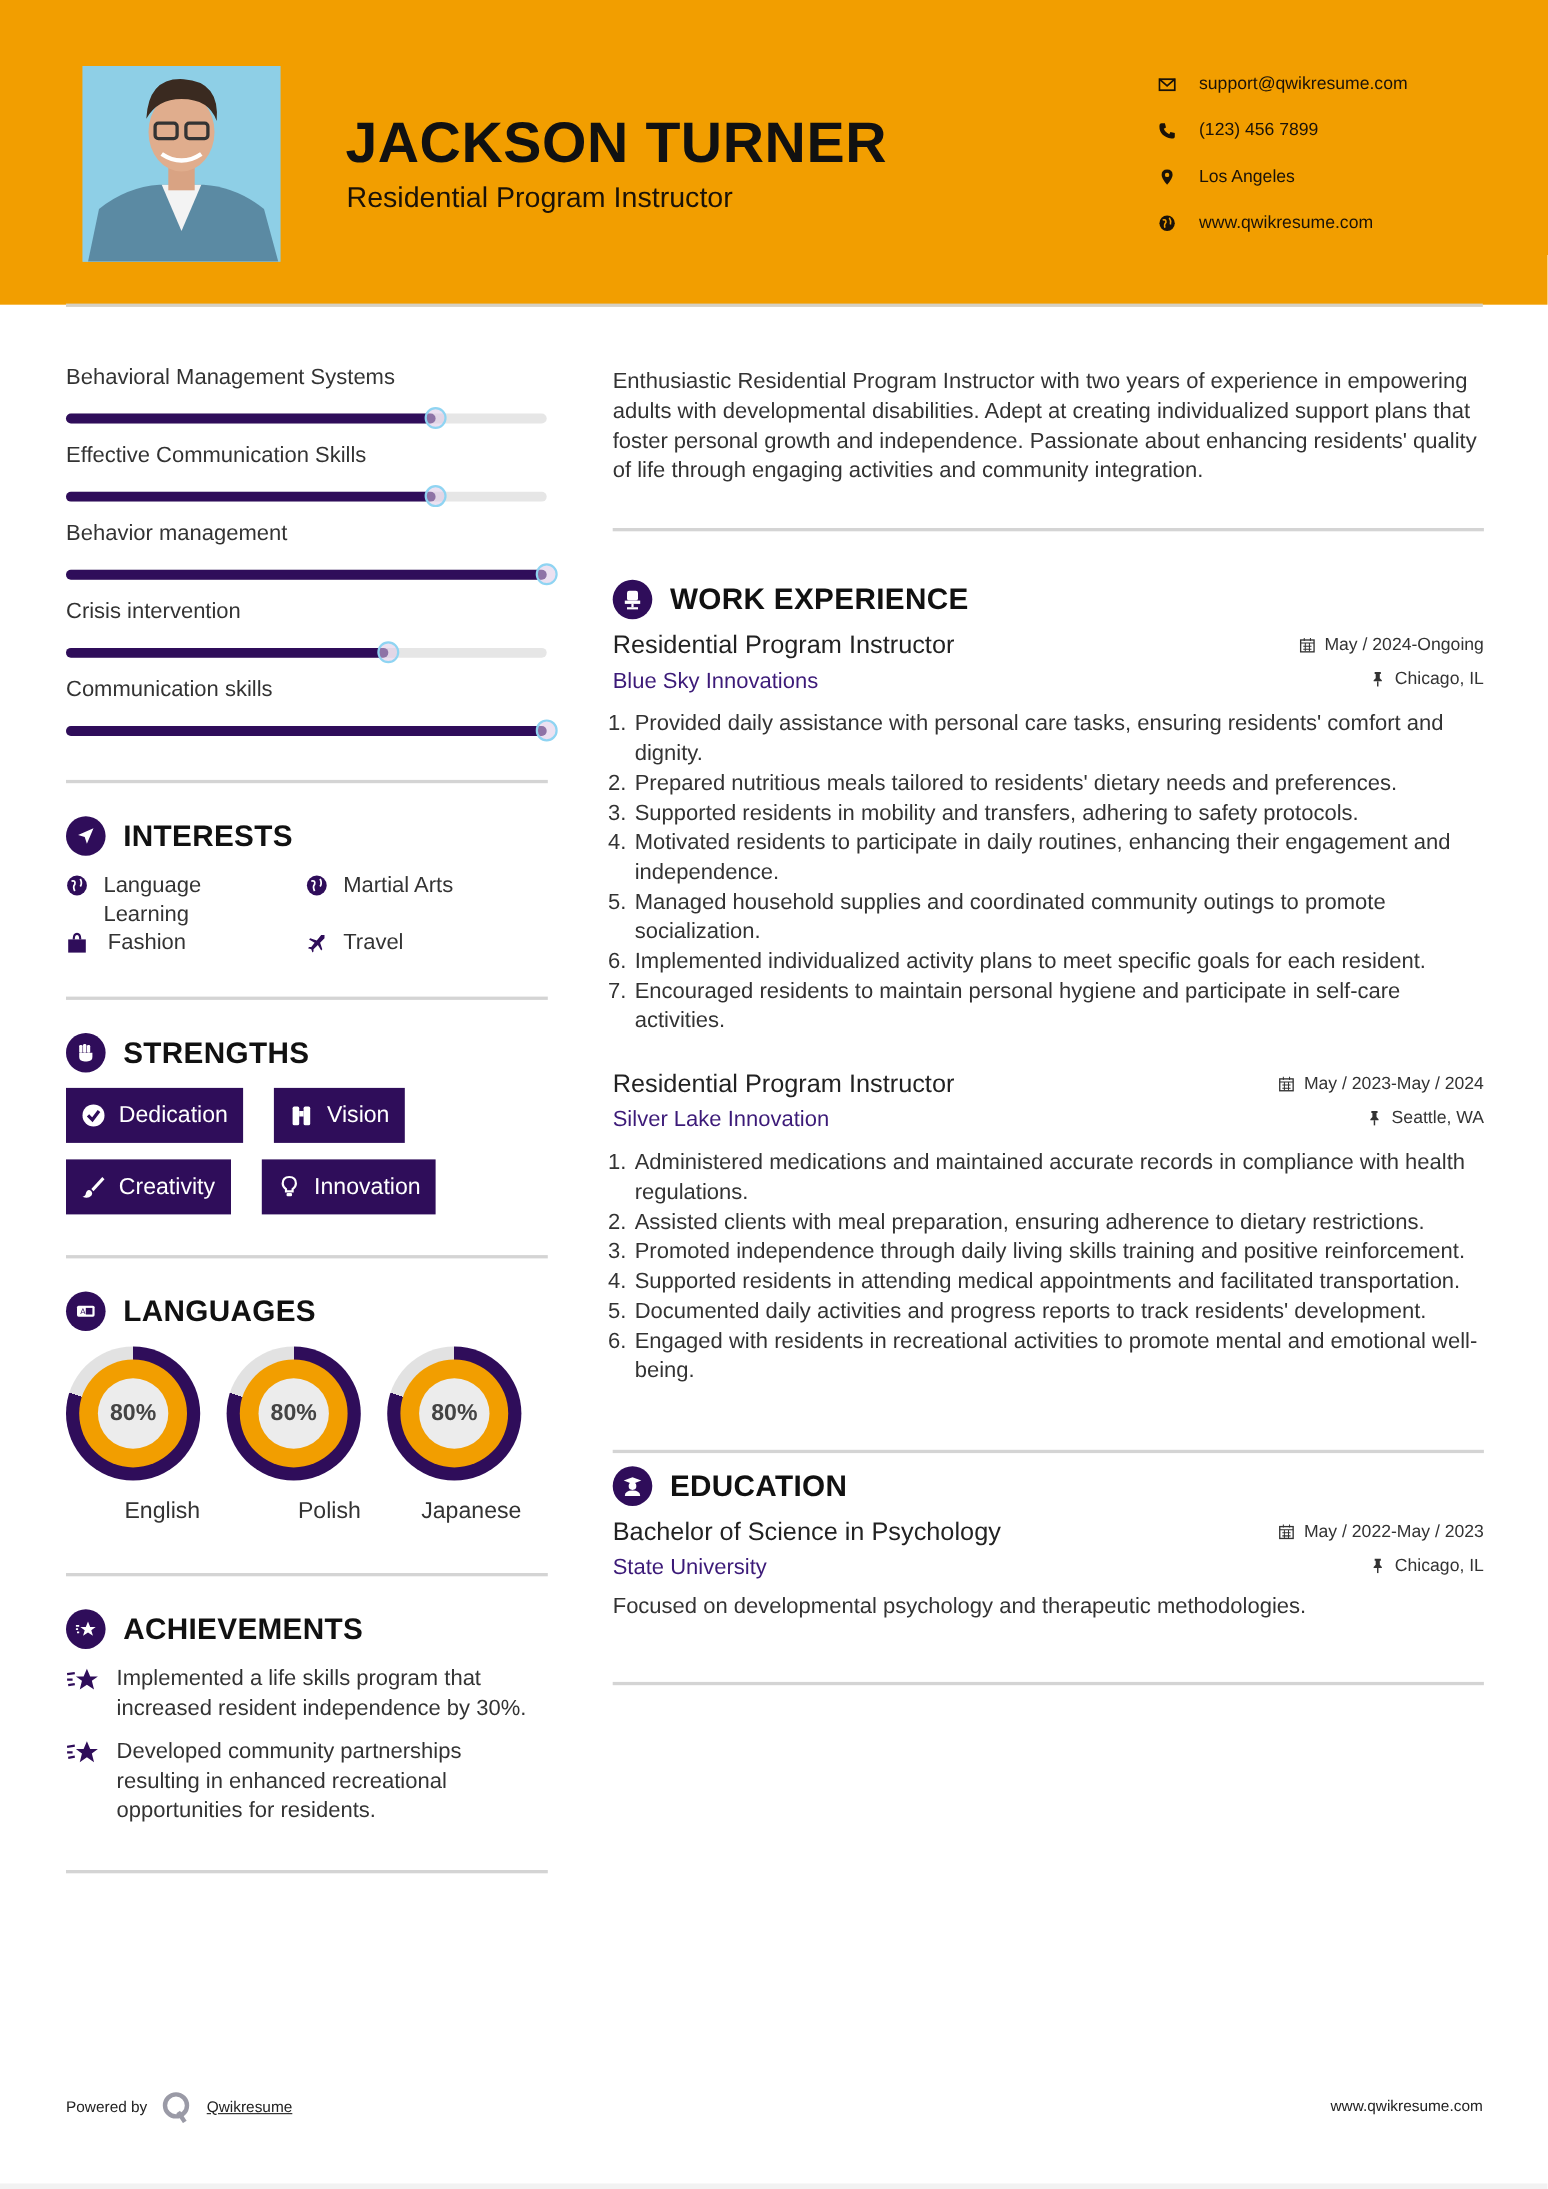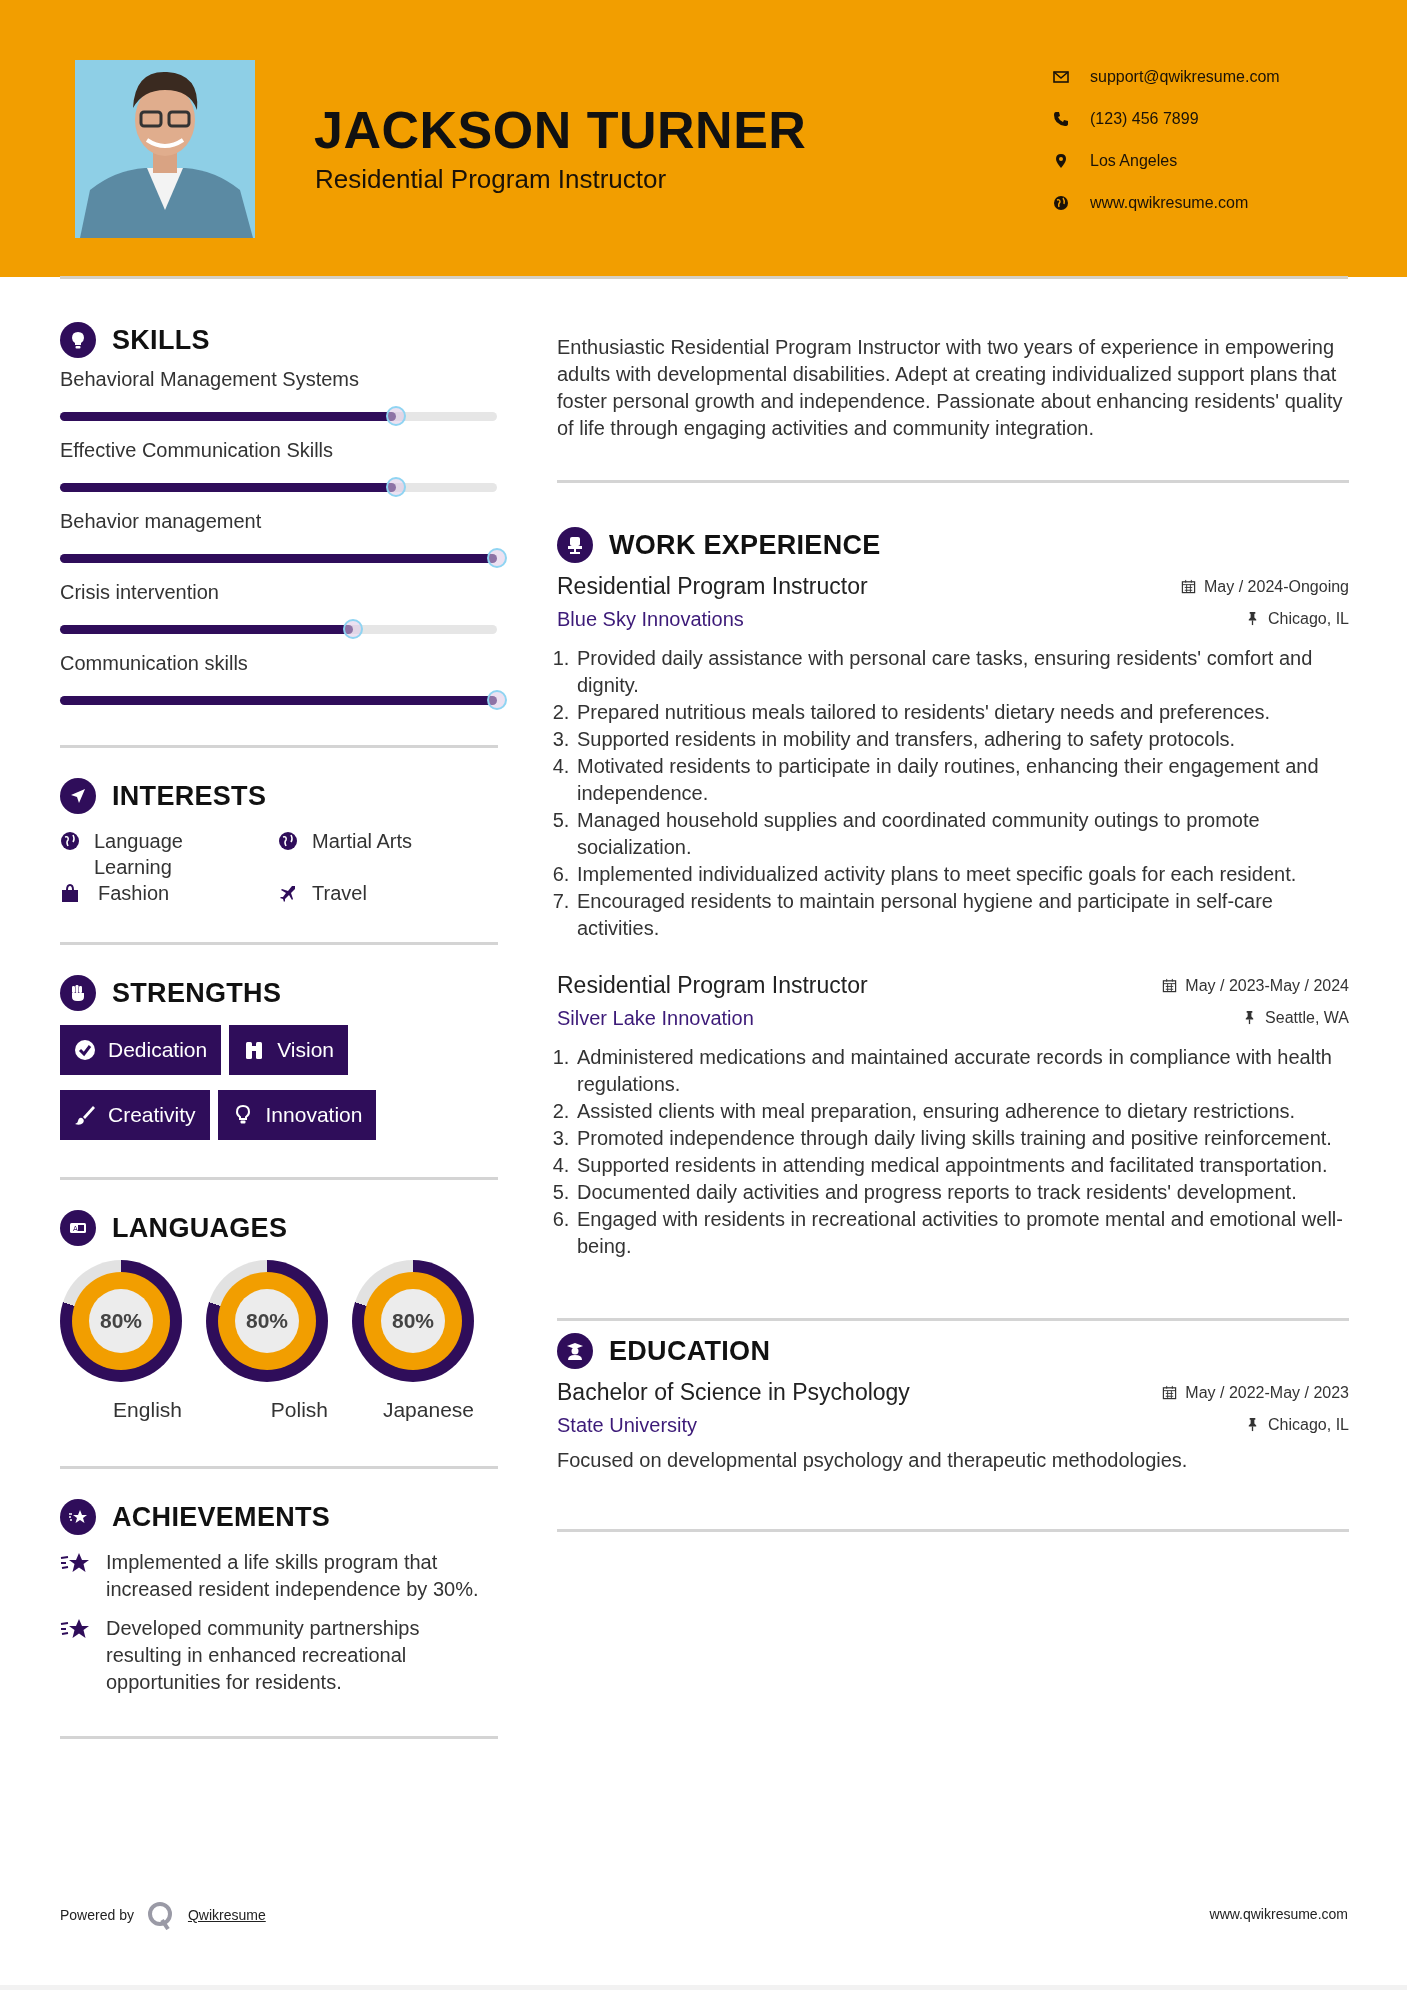--- a/index.html
+++ b/index.html
@@ -30,21 +30,21 @@
   .skill-name { font-size: 20px; color: #333; margin-top: 10px; height: 26px; }
   .skill-track { position: relative; height: 9px; margin-top: 18px; margin-bottom: 18px; background: #e6e6e6; border-radius: 5px; width: 437px; }
   .skill-fill { position: absolute; left: 0; top: 0; height: 9px; background: #2f0d5a; border-radius: 5px; }
   .skill-thumb { position: absolute; top: -6px; width: 20px; height: 20px; border-radius: 50%; border: 2px solid #8fd4f2; background: rgba(220,200,230,0.55); margin-left: -10px; }
 
   .interests { display: grid; grid-template-columns: 218px 218px; margin-top: 14px; }
   .interest { display: flex; align-items: flex-start; font-size: 20px; color: #333; line-height: 26px; }
   .interest .ic { width: 22px; height: 26px; display: flex; align-items: center; margin-right: 12px; }
   .interest .ic svg { width: 20px; height: 20px; }
 
-  .strengths { display: flex; flex-wrap: wrap; gap: 15px 8px; margin-top: 14px; }
+  .strengths { display: flex; flex-wrap: wrap; gap: 15px 28px; margin-top: 14px; }
   .strength { background: #2f0d5a; color: #fff; height: 50px; padding: 0 14px; display: flex; align-items: center; gap: 12px; font-size: 21px; }
   .strength svg { width: 22px; height: 22px; }
 
   .langs { display: flex; gap: 24px; margin-top: 14px; }
   .lang { width: 122px; text-align: right; }
   .donut { position: relative; width: 122px; height: 122px; border-radius: 50%; }
   .donut .orange { position: absolute; left: 12px; top: 12px; width: 98px; height: 98px; border-radius: 50%; background: #f29e00; }
   .donut .inner { position: absolute; left: 29px; top: 29px; width: 64px; height: 64px; border-radius: 50%; background: #ececec; display: flex; align-items: center; justify-content: center; font-size: 21px; font-weight: 700; color: #444; }
   .lang .lname { font-size: 21px; color: #333; margin-top: 16px; }
 
@@ -127,29 +127,20 @@
           <path d="M4 5 Q7 4 7 7 Q5 9 6 12 M10 3 Q12 6 11 9" fill="none" stroke="#f29e00" stroke-width="1.4"></path>
         </svg>
     </span>
     <span class="txt">www.qwikresume.com</span>
   </div>
 </div>
 
 <div class="left">
 
   <section>
-    <div class="sec-title">
-      <span class="icon-circle">
-        <svg viewBox="0 0 22 22">
-            <path d="M11 3 Q17 3 17 9 Q17 12 14 14 L14 16 L8 16 L8 14 Q5 12 5 9 Q5 3 11 3 Z" fill="#fff"></path>
-            <rect x="8.5" y="17" width="5" height="2.5" rx="1" fill="#fff"></rect>
-          </svg>
-      </span>
-      <h2>SKILLS</h2>
-    </div>
 
     <div>
       <div class="skill-name">Behavioral Management Systems</div>
       <div class="skill-track">
         <div class="skill-fill" style="width:77%"></div>
         <div class="skill-thumb" style="left:77%"></div>
       </div>
     </div>
     <div>
       <div class="skill-name">Effective Communication Skills</div>

